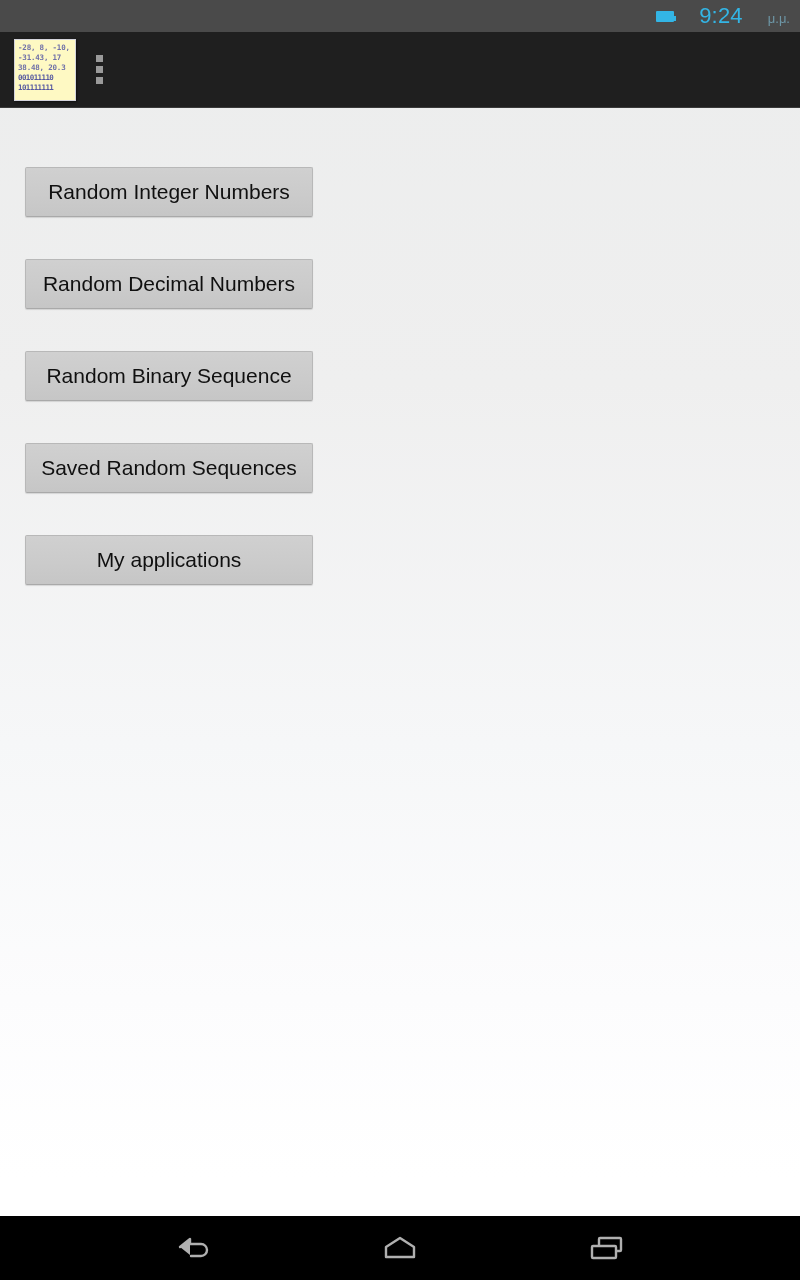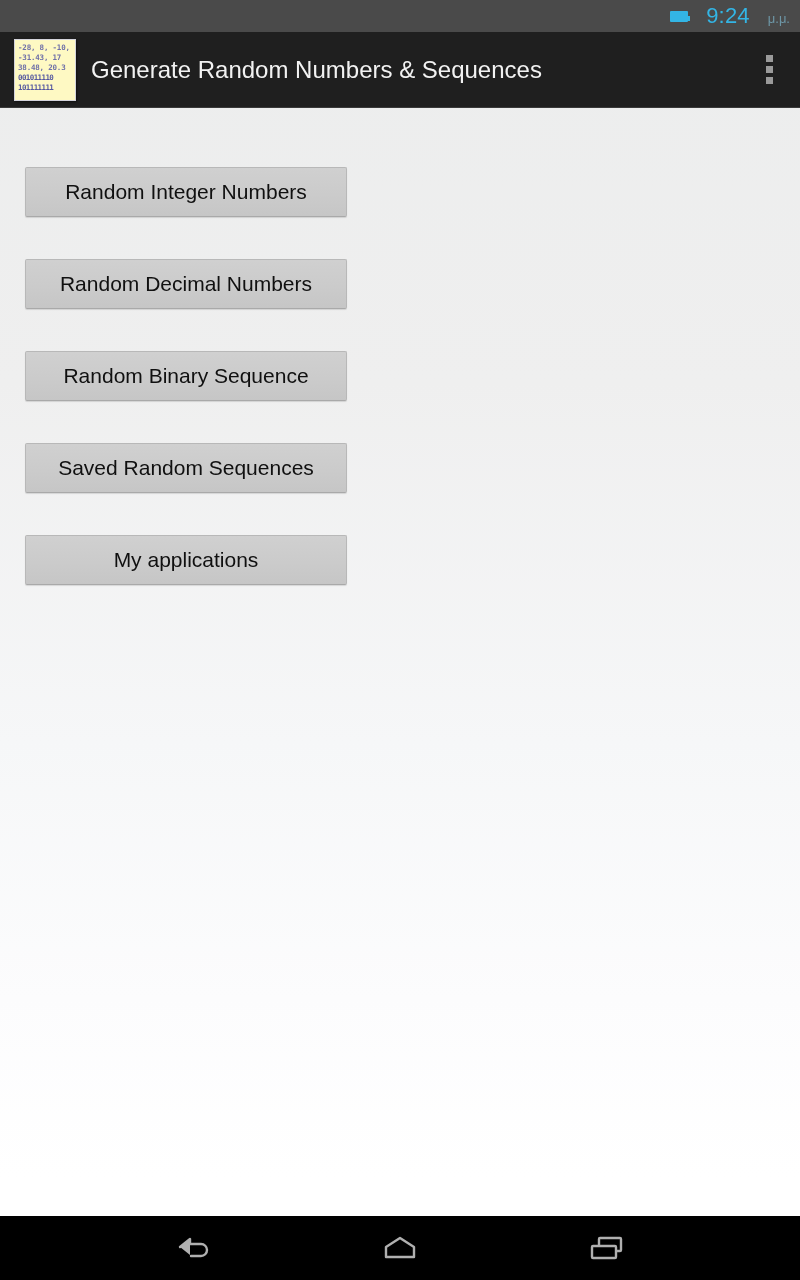--- a/index.html
+++ b/index.html
@@ -29,21 +29,21 @@
     background: #4a4a4a;
     display: flex;
     align-items: center;
     justify-content: flex-end;
     padding-right: 10px;
     box-sizing: border-box;
   }
   .status-right {
     display: flex;
     align-items: baseline;
-    gap: 18px;
+    gap: 25px;
   }
   .battery-icon {
     position: relative;
     width: 18px;
     height: 11px;
     align-self: center;
     border: 2px solid #33b5e5;
     background: #33b5e5;
     border-radius: 1px;
     box-sizing: border-box;
@@ -134,21 +134,21 @@
   }
 
   
   #content {
     flex: 1 1 auto;
     position: relative;
     padding: 59px 0 0 25px;
     box-sizing: border-box;
   }
   .menu-button {
-    width: 322px;
+    width: 288px;
     height: 50px;
     margin-bottom: 42px;
     background: linear-gradient(to bottom, #d0d0d0 0%, #cbcbcb 55%, #c6c6c6 100%);
     border: 1px solid #b8b8b8;
     border-bottom-color: #a9a9a9;
     border-radius: 2px;
     box-shadow: 0 1px 1px rgba(0,0,0,0.12);
     box-sizing: border-box;
     display: flex;
     align-items: center;
@@ -197,21 +197,20 @@
   <div id="action-bar">
 
     <div id="app-icon">
       <span class="ico-line">-28, 8, -10,</span>
       <span class="ico-line">-31.43, 17</span>
       <span class="ico-line">38.48, 20.3</span>
       <span class="ico-line bin">001011110</span>
       <span class="ico-line bin">101111111</span>
     </div>
 
-    <div id="app-title">Generate Random Numbers &amp; Sequences</div>
 
     <div id="overflow-menu">
       <i></i>
       <i></i>
       <i></i>
     </div>
 
   </div>
 
   <div id="content">

